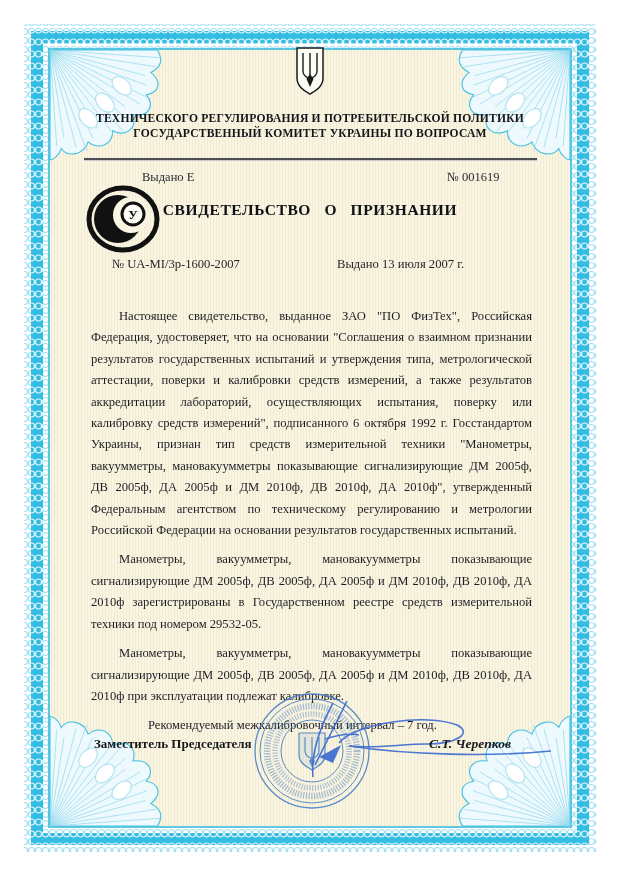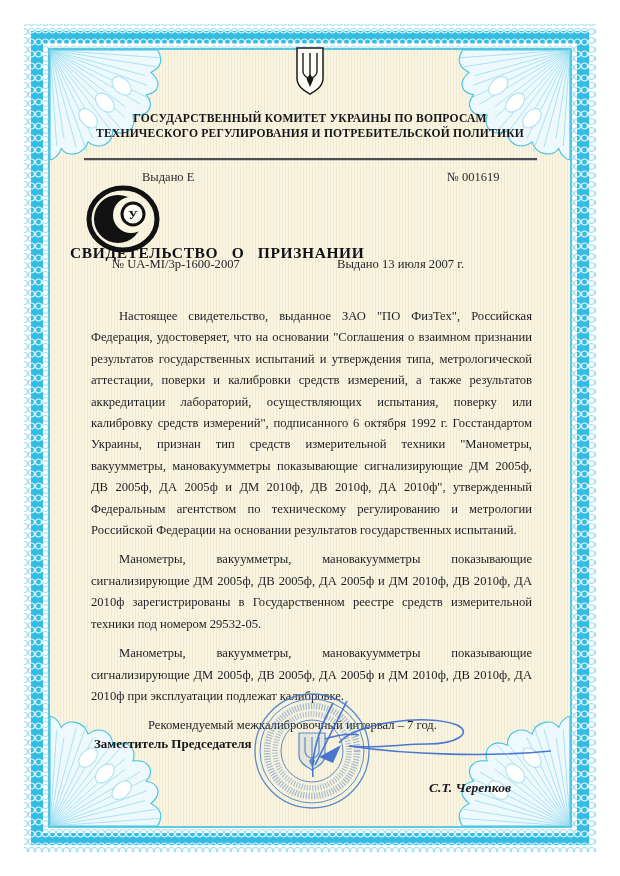--- a/index.html
+++ b/index.html
@@ -5,32 +5,32 @@
   html,body{margin:0;padding:0;background:#ffffff;}
   .page{position:relative;width:620px;height:876px;background:#fff;overflow:hidden;
         font-family:"Liberation Serif", serif;color:#1b1c20;outline:1px solid #e2e2e2;}
   .bg{position:absolute;left:0;top:0;z-index:0;}
   .abs{position:absolute;z-index:2;}
   .hdr{left:70px;top:111px;width:480px;text-align:center;font-weight:bold;
        font-size:11.6px;line-height:15px;letter-spacing:.2px;color:#14151a;}
   .rule{left:84px;top:158px;width:453px;height:2px;background:#4c4d52;border-bottom:1px solid #c9c9c9;}
   .series{left:142px;top:170px;font-size:12.5px;color:#2a2b31;}
   .serial{left:447px;top:170px;font-size:12.5px;color:#2a2b31;}
-  .title{left:70px;top:201px;width:480px;font-weight:bold;
-         font-size:15.5px;letter-spacing:.6px;word-spacing:9px;color:#101116;margin-top:43px;}
+  .title{left:70px;top:201px;width:480px;text-align:center;font-weight:bold;
+         font-size:15.5px;letter-spacing:.6px;word-spacing:9px;color:#101116;}
   .subtitle{left:70px;top:232px;width:480px;text-align:center;font-weight:bold;
             font-size:13.5px;color:#101116;}
   .docnum{left:112px;top:257px;font-size:12.6px;color:#24252b;}
   .issued{left:337px;top:257px;font-size:12.6px;color:#24252b;}
   .body{left:83px;top:298px;width:457px;font-size:12.6px;line-height:21.4px;
         text-align:justify;color:#1d1e24;}
   .body p{margin:8px;text-indent:28px;}
   .body p.indent2{text-indent:57px;}
   .signer-title{left:94px;top:736px;font-weight:bold;font-size:13px;color:#17181d;}
-  .signer-name{left:429px;top:736px;font-weight:bold;font-style:italic;font-size:13.5px;color:#17181d;z-index:5;margin-top:44px;}
+  .signer-name{left:429px;top:736px;font-weight:bold;font-style:italic;font-size:13.5px;color:#17181d;z-index:5;}
   .emblem{left:290px;top:45px;}
   .certmark{left:85px;top:185px;}
   .stamp{left:237px;top:681px;z-index:3;}
   .sig{left:289px;top:699px;z-index:4;}
 </style>
 </head>
 <body>
 
 <div class="page">
 
@@ -76,22 +76,22 @@
     <path d="M7,3 h26 v30 c0,9 -8,13 -13,16 c-5,-3 -13,-7 -13,-16 z" fill="#fdfdf6" stroke="#1a1a1a" stroke-width="1.5"></path>
     <g stroke="#1a1a1a" stroke-width="1.4" fill="none">
       <path d="M20,8 v26"></path>
       <path d="M13,8 v17 a7,7 0 0 0 7,8"></path>
       <path d="M27,8 v17 a7,7 0 0 1 -7,8"></path>
       <path d="M20,29 l-3.5,5 3.5,8 3.5,-8 z" fill="#1a1a1a" stroke="none"></path>
     </g>
   </svg>
 
   <div class="abs hdr">
+    <div>ТЕХНИЧЕСКОГО РЕГУЛИРОВАНИЯ И ПОТРЕБИТЕЛЬСКОЙ ПОЛИТИКИ</div>
     <div>ГОСУДАРСТВЕННЫЙ КОМИТЕТ УКРАИНЫ ПО ВОПРОСАМ</div>
-    <div>ТЕХНИЧЕСКОГО РЕГУЛИРОВАНИЯ И ПОТРЕБИТЕЛЬСКОЙ ПОЛИТИКИ</div>
   </div>
   <div class="abs rule"></div>
 
   <span class="abs series">Выдано Е</span>
   <span class="abs serial">№ 001619</span>
 
   <svg class="abs certmark" width="76" height="70" viewBox="0 0 76 70">
     <ellipse cx="38" cy="34" rx="34" ry="31" fill="none" stroke="#111" stroke-width="5"></ellipse>
     <circle cx="33" cy="34" r="24" fill="#111"></circle>
     <circle cx="46" cy="30" r="18" fill="#f9f5e2"></circle>

